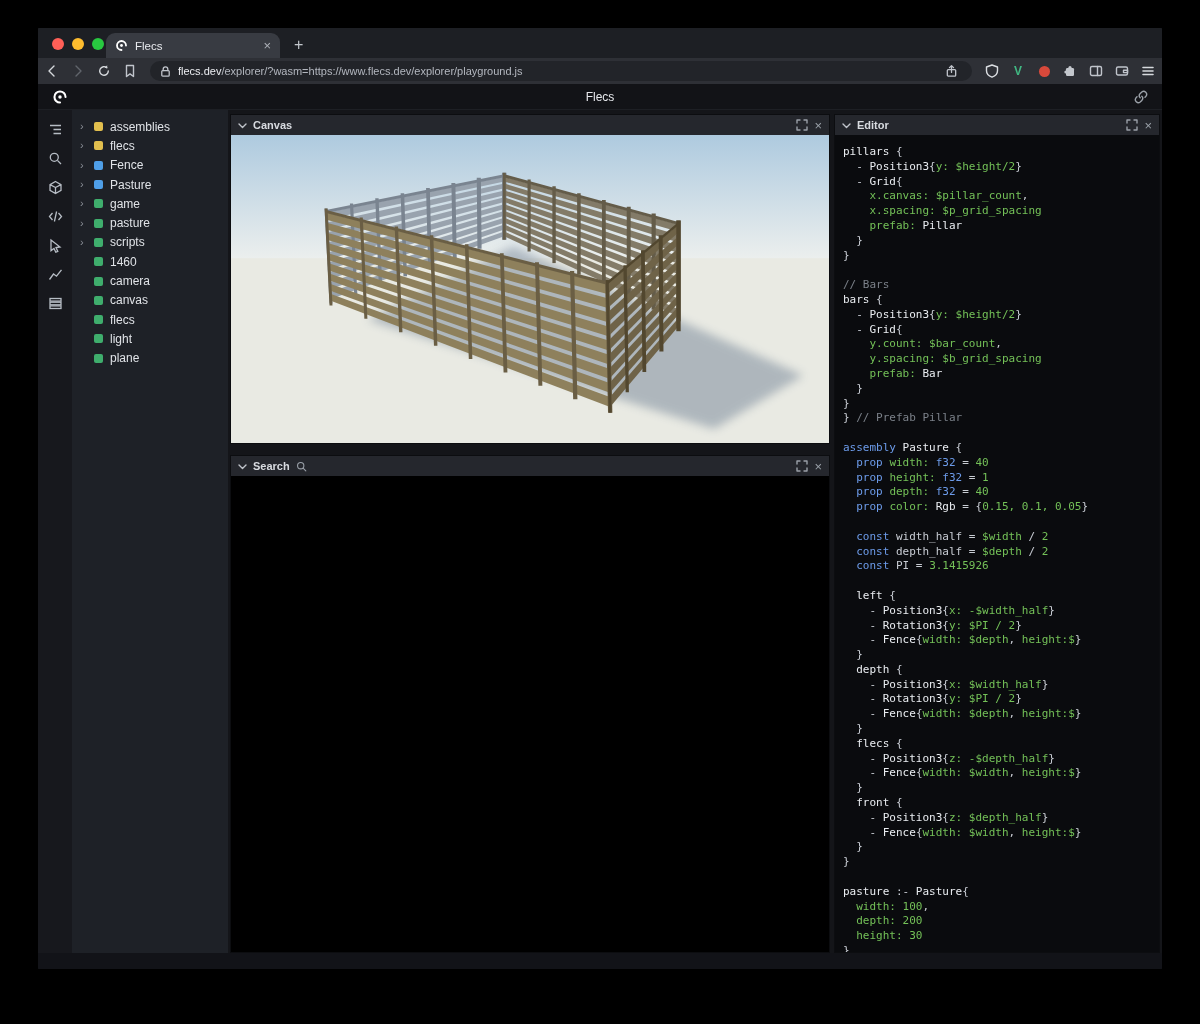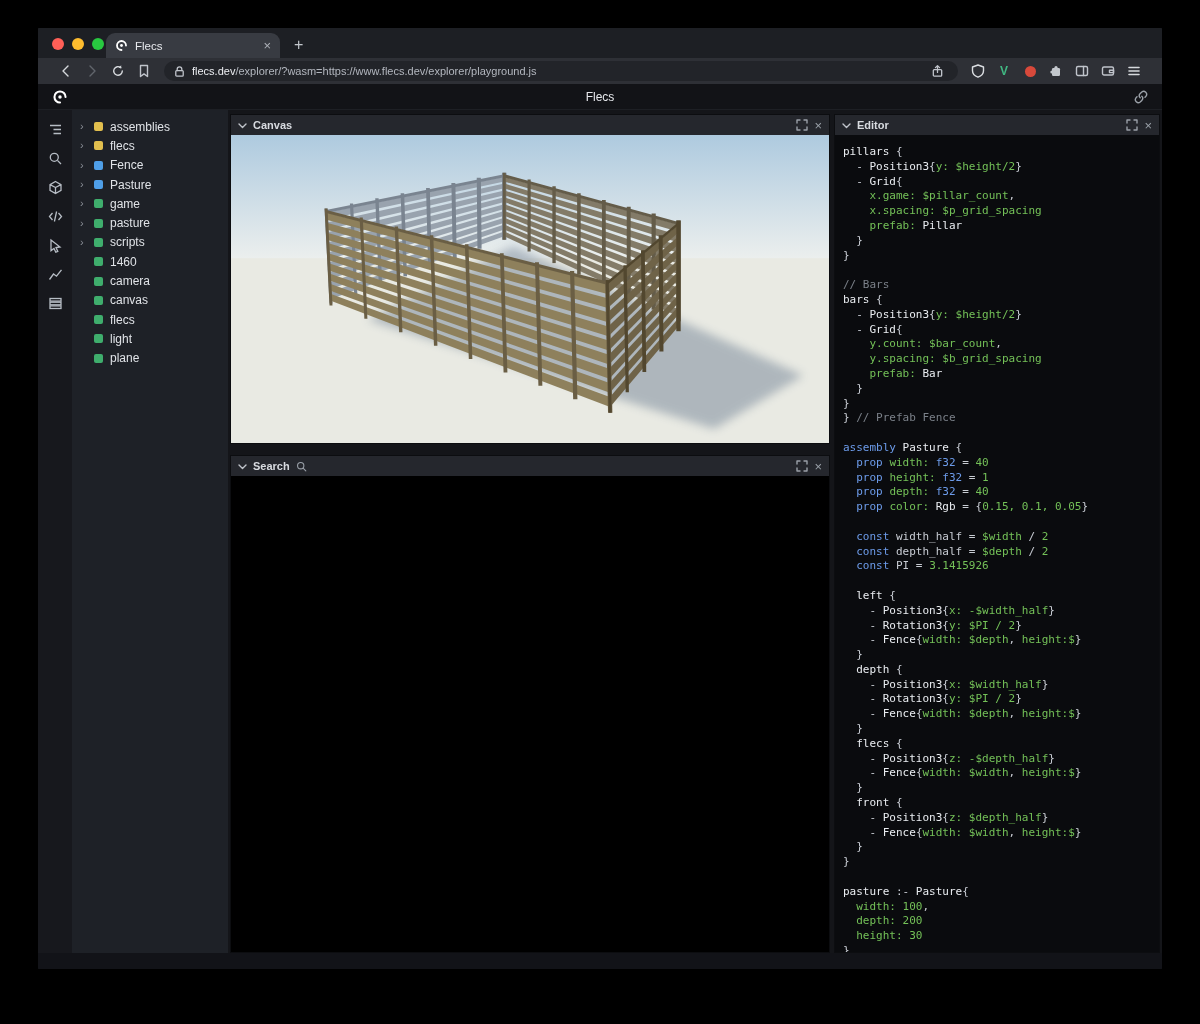--- a/index.html
+++ b/index.html
@@ -10,21 +10,21 @@
 
   
   .tabstrip{height:30px;background:#1d1f24;display:flex;align-items:flex-end;position:relative}
   .lights{display:flex;gap:8px;position:absolute;left:14px;top:10px}
   .light{width:12px;height:12px;border-radius:50%;cursor:pointer}
   .tab{display:flex;align-items:center;gap:7px;background:#383b42;height:25px;margin-left:68px;
     border-radius:9px 9px 0 0;padding:0 9px;width:174px;color:#e8eaee;font-size:11.5px;cursor:pointer}
   .tab .grow{flex:1}
   .tab-close{color:#aeb2b9;font-size:13px;line-height:1;cursor:pointer}
   .newtab{color:#c3c7cd;font-size:16px;margin-left:14px;margin-bottom:4px;cursor:pointer}
-  .toolbar{height:26px;background:#2e3036;display:flex;align-items:center;padding:0 16px;gap:2px}
+  .toolbar{height:26px;background:#2e3036;display:flex;align-items:center;padding:0 2px;gap:2px}
   .tbtn{width:24px;height:22px;display:flex;align-items:center;justify-content:center;cursor:pointer;flex:none}
   .url-pill{flex:1;height:20px;background:#222429;border-radius:10px;display:flex;align-items:center;
     padding:0 9px;gap:6px;margin:0 6px;min-width:0;cursor:text}
   .url-text{font-size:11px;color:#b3b7bf;white-space:nowrap;overflow:hidden}
   .url-text .dom{color:#eceef2}
   .vue-badge{color:#41b883;font-weight:bold;font-size:12px}
   .red-ext{width:11px;height:11px;border-radius:50%;background:#d8493b}
 
   
   .app-header{height:26px;background:#121317;display:flex;align-items:center;position:relative;
@@ -446,36 +446,36 @@
             <svg class="mini" width="12" height="12" viewBox="0 0 12 12" style="stroke:#9aa0a8">
                 <path d="M1 4 V1 H4 M8 1 H11 V4 M11 8 V11 H8 M4 11 H1 V8"></path>
               </svg>
           </span>
           <span class="ph-x">×</span>
         </div>
         <div class="editor-body" id="code-pre">
             <div class="code-line"><span class="tok-n">pillars</span><span class="tok-p"> {</span></div>
             <div class="code-line"><span class="tok-p">  - </span><span class="tok-n">Position3</span><span class="tok-p">{</span><span class="tok-g">y: $height/2</span><span class="tok-p">}</span></div>
             <div class="code-line"><span class="tok-p">  - </span><span class="tok-n">Grid</span><span class="tok-p">{</span></div>
-            <div class="code-line"><span class="tok-g">    x.game: $pillar_count</span><span class="tok-p">,</span></div>
+            <div class="code-line"><span class="tok-g">    x.canvas: $pillar_count</span><span class="tok-p">,</span></div>
             <div class="code-line"><span class="tok-g">    x.spacing: $p_grid_spacing</span></div>
             <div class="code-line"><span class="tok-g">    prefab: </span><span class="tok-n">Pillar</span></div>
             <div class="code-line"><span class="tok-p">  }</span></div>
             <div class="code-line"><span class="tok-p">}</span></div>
             <div class="code-line">&nbsp;</div>
             <div class="code-line"><span class="tok-c">// Bars</span></div>
             <div class="code-line"><span class="tok-n">bars</span><span class="tok-p"> {</span></div>
             <div class="code-line"><span class="tok-p">  - </span><span class="tok-n">Position3</span><span class="tok-p">{</span><span class="tok-g">y: $height/2</span><span class="tok-p">}</span></div>
             <div class="code-line"><span class="tok-p">  - </span><span class="tok-n">Grid</span><span class="tok-p">{</span></div>
             <div class="code-line"><span class="tok-g">    y.count: $bar_count</span><span class="tok-p">,</span></div>
             <div class="code-line"><span class="tok-g">    y.spacing: $b_grid_spacing</span></div>
             <div class="code-line"><span class="tok-g">    prefab: </span><span class="tok-n">Bar</span></div>
             <div class="code-line"><span class="tok-p">  }</span></div>
             <div class="code-line"><span class="tok-p">}</span></div>
-            <div class="code-line"><span class="tok-p">} </span><span class="tok-c">// Prefab Fence</span></div>
+            <div class="code-line"><span class="tok-p">} </span><span class="tok-c">// Prefab Pillar</span></div>
             <div class="code-line">&nbsp;</div>
             <div class="code-line"><span class="tok-k">assembly</span><span class="tok-p"> </span><span class="tok-n">Pasture</span><span class="tok-p"> {</span></div>
             <div class="code-line"><span class="tok-p">  </span><span class="tok-k">prop</span><span class="tok-p"> </span><span class="tok-g">width:</span><span class="tok-p"> </span><span class="tok-k">f32</span><span class="tok-p"> = </span><span class="tok-g">40</span></div>
             <div class="code-line"><span class="tok-p">  </span><span class="tok-k">prop</span><span class="tok-p"> </span><span class="tok-g">height:</span><span class="tok-p"> </span><span class="tok-k">f32</span><span class="tok-p"> = </span><span class="tok-g">1</span></div>
             <div class="code-line"><span class="tok-p">  </span><span class="tok-k">prop</span><span class="tok-p"> </span><span class="tok-g">depth:</span><span class="tok-p"> </span><span class="tok-k">f32</span><span class="tok-p"> = </span><span class="tok-g">40</span></div>
             <div class="code-line"><span class="tok-p">  </span><span class="tok-k">prop</span><span class="tok-p"> </span><span class="tok-g">color:</span><span class="tok-p"> </span><span class="tok-n">Rgb</span><span class="tok-p"> = {</span><span class="tok-g">0.15, 0.1, 0.05</span><span class="tok-p">}</span></div>
             <div class="code-line">&nbsp;</div>
             <div class="code-line"><span class="tok-p">  </span><span class="tok-k">const</span><span class="tok-p"> width_half = </span><span class="tok-g">$width</span><span class="tok-p"> / </span><span class="tok-g">2</span></div>
             <div class="code-line"><span class="tok-p">  </span><span class="tok-k">const</span><span class="tok-p"> depth_half = </span><span class="tok-g">$depth</span><span class="tok-p"> / </span><span class="tok-g">2</span></div>
             <div class="code-line"><span class="tok-p">  </span><span class="tok-k">const</span><span class="tok-p"> PI = </span><span class="tok-g">3.1415926</span></div>

